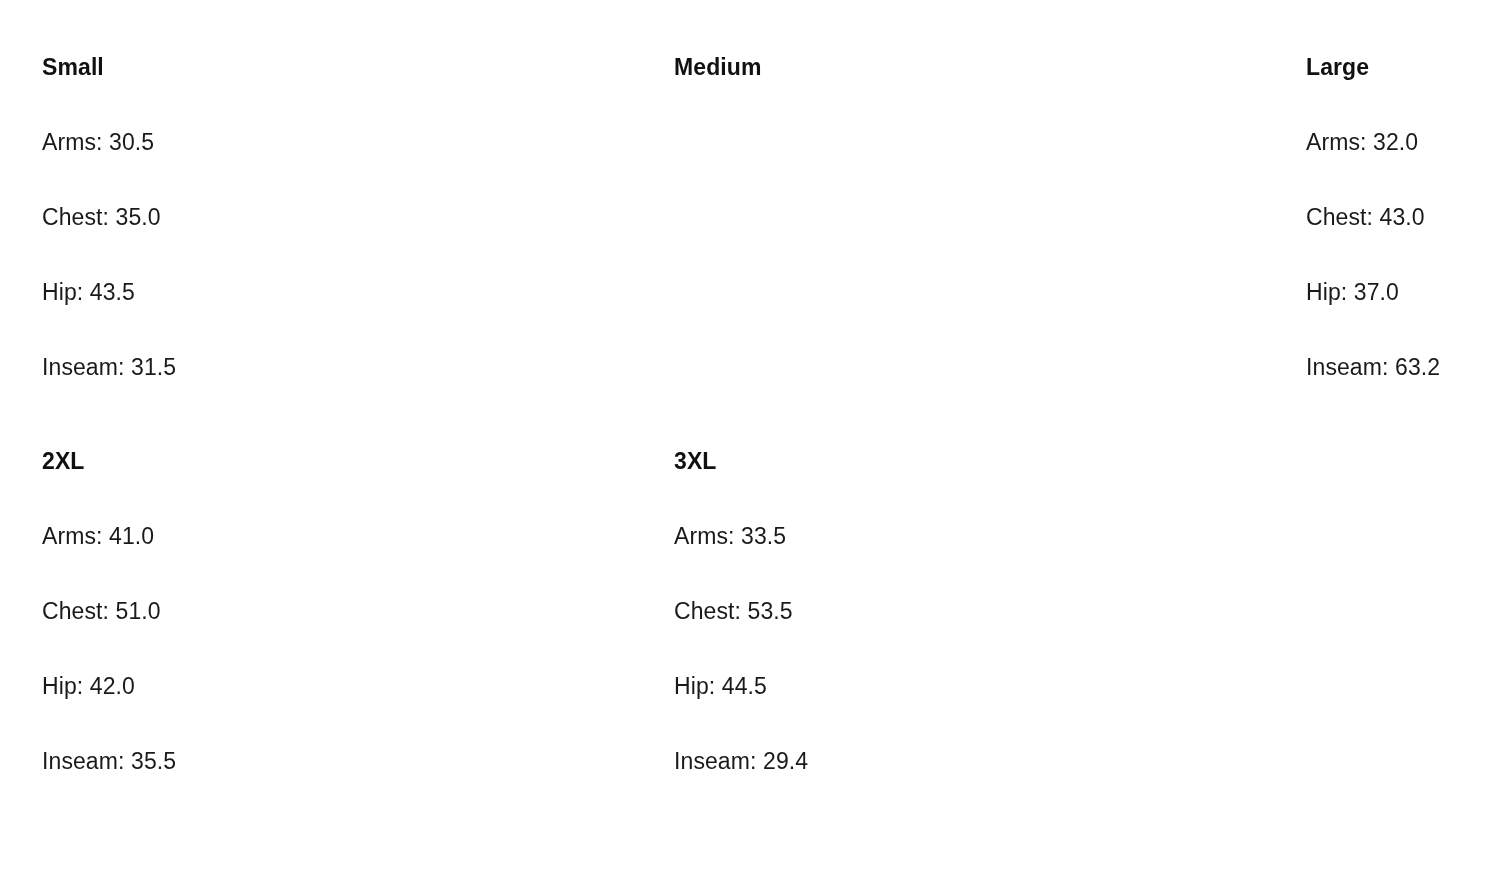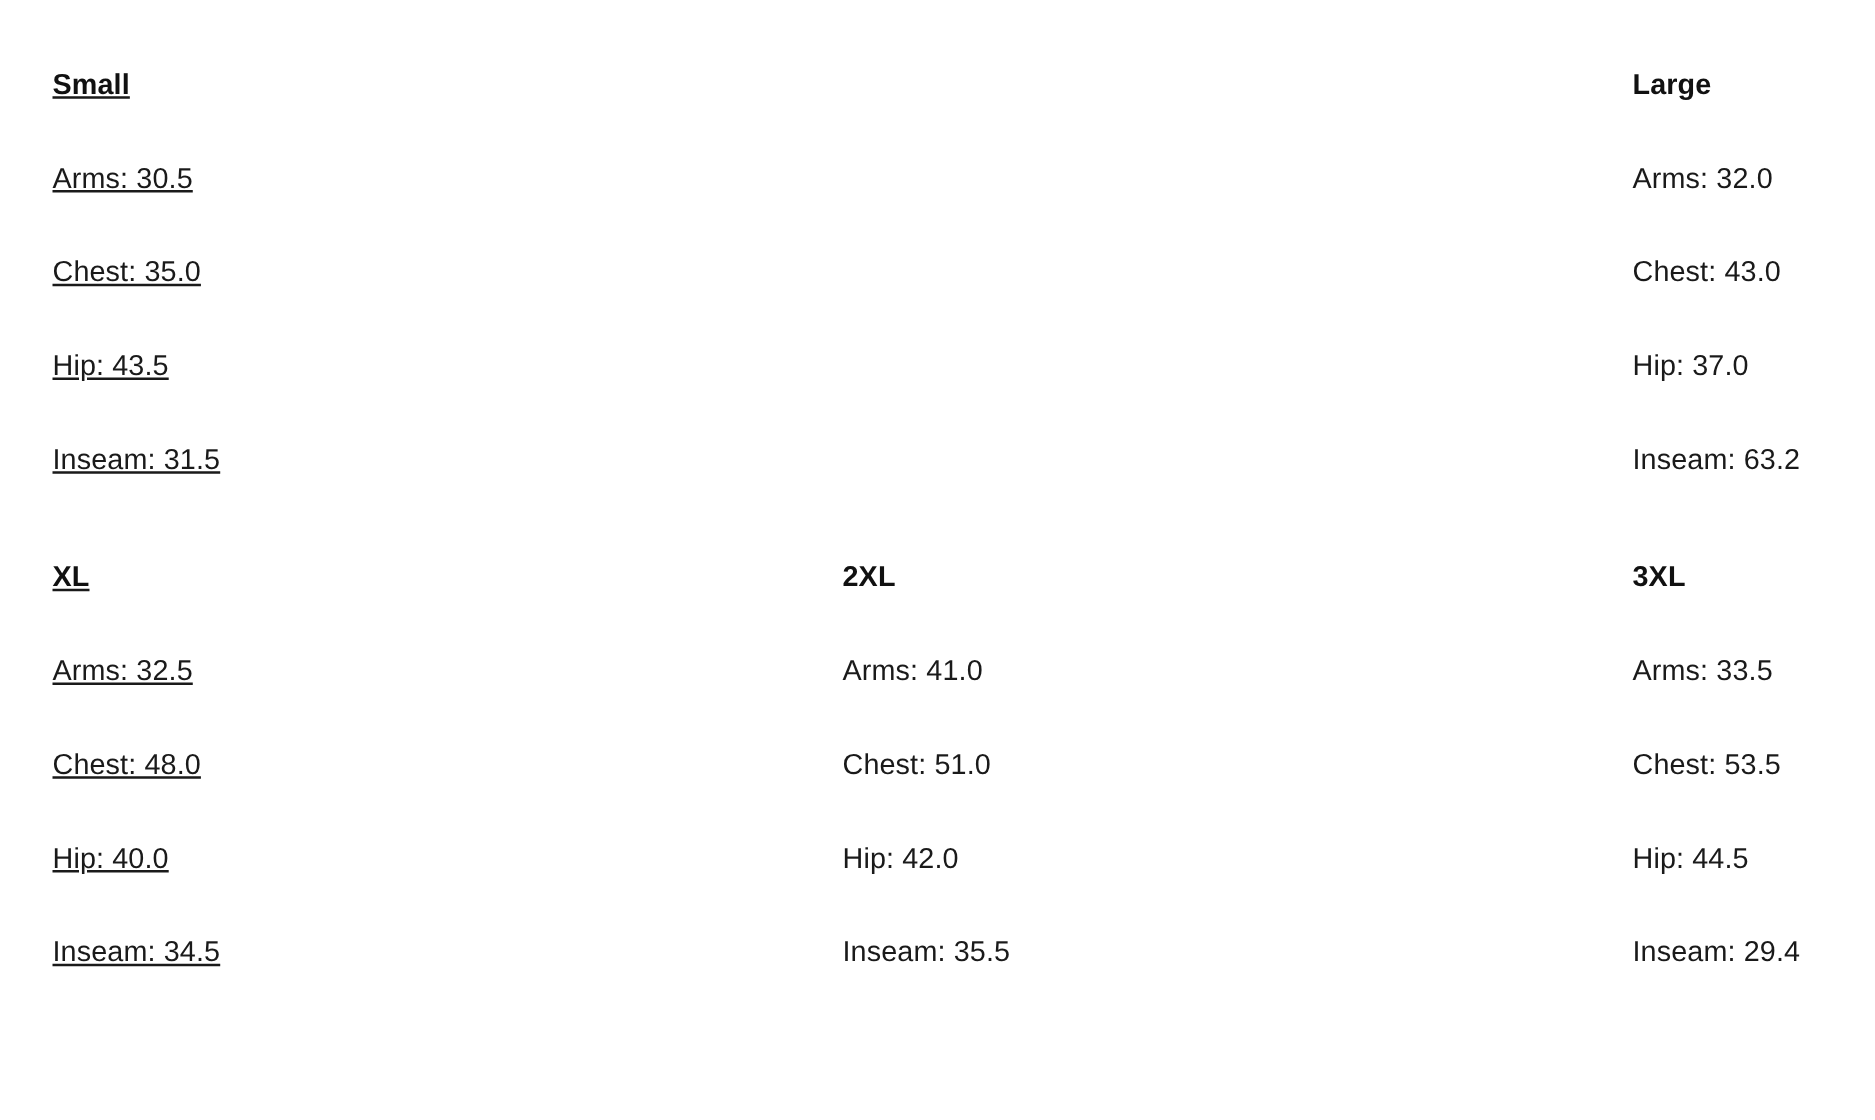--- a/index.html
+++ b/index.html
@@ -32,21 +32,21 @@
 
   .size-row.block-1 { padding-top: 54px; }
   .size-row.block-2 { padding-top: 67px; }
 
   .size-card {
     box-sizing: border-box;
     width: 632px;
     padding-left: 42px;
     flex: 0 0 auto;
   }
-  .size-card.col-0 { width: 632px; text-decoration: underline; }
+  .size-card.col-0 { width: 632px; }
   .size-card.col-1 { width: 632px; }
   .size-card.col-2 { width: 236px; }
 
   .size-title {
     font-size: 23px;
     font-weight: bold;
     line-height: 27px;
     color: #111111;
     margin: 0;
     letter-spacing: 0.1px;
@@ -83,45 +83,37 @@
       <div class="size-title">Small</div>
       <ul class="measure-list">
         <li class="measure-item">Arms: 30.5</li>
         <li class="measure-item">Chest: 35.0</li>
         <li class="measure-item">Hip: 43.5</li>
         <li class="measure-item">Inseam: 31.5</li>
       </ul>
     </div>
 
     <div class="size-card col-1">
+      <div class="size-title">Medium</div>
     </div>
 
     <div class="size-card col-2">
       <div class="size-title">Large</div>
       <ul class="measure-list">
         <li class="measure-item">Arms: 32.0</li>
         <li class="measure-item">Chest: 43.0</li>
         <li class="measure-item">Hip: 37.0</li>
         <li class="measure-item">Inseam: 63.2</li>
       </ul>
     </div>
 
   </div>
 
   <div class="size-row block-2">
 
-    <div class="size-card col-0">
-      <div class="size-title">XL</div>
-      <ul class="measure-list">
-        <li class="measure-item">Arms: 32.5</li>
-        <li class="measure-item">Chest: 48.0</li>
-        <li class="measure-item">Hip: 40.0</li>
-        <li class="measure-item">Inseam: 34.5</li>
-      </ul>
-    </div>
 
     <div class="size-card col-1">
       <div class="size-title">2XL</div>
       <ul class="measure-list">
         <li class="measure-item">Arms: 41.0</li>
         <li class="measure-item">Chest: 51.0</li>
         <li class="measure-item">Hip: 42.0</li>
         <li class="measure-item">Inseam: 35.5</li>
       </ul>
     </div>

